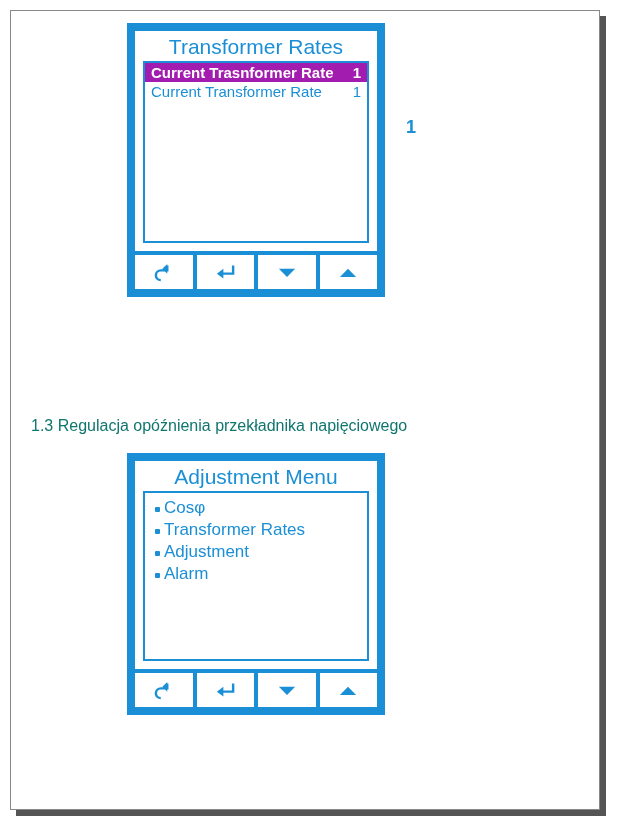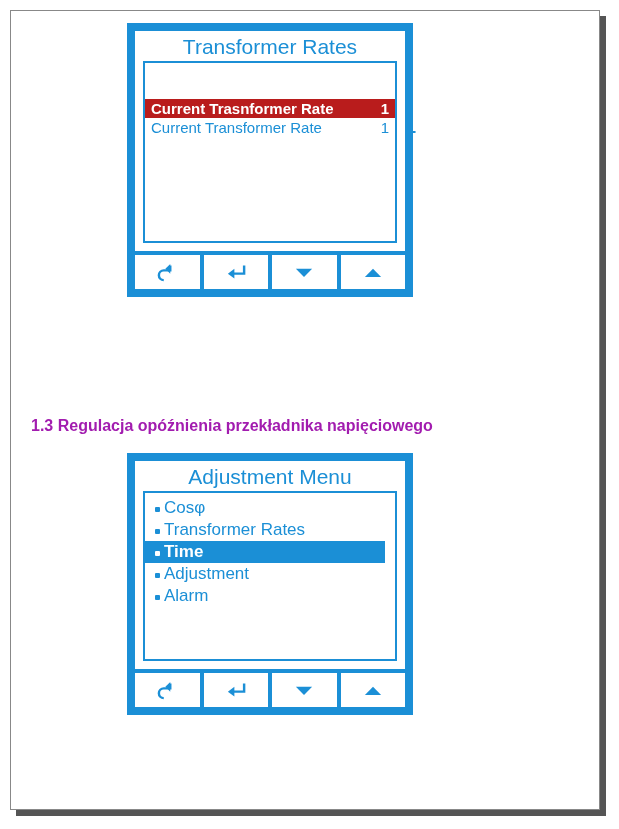--- a/index.html
+++ b/index.html
@@ -17,21 +17,21 @@
     left: 10px;
     top: 10px;
     width: 590px;
     height: 800px;
     border: 1px solid #888;
     box-shadow: 6px 6px 0 #555;
     background: #fff;
     padding: 12px 20px;
   }
   .device-screen {
-    width: 286px;
+    width: 258px;
     margin-left: 96px;
     border: 8px solid #1b8fd6;
     background: #fff;
     position: relative;
   }
   .screen-title {
     color: #1b8fd6;
     font-size: 21px;
     text-align: center;
     padding: 4px 0 2px 0;
@@ -43,24 +43,23 @@
     min-height: 182px;
     font-size: 15px;
   }
   .row {
     display: flex;
     justify-content: space-between;
     padding: 1px 6px;
     color: #1b8fd6;
   }
   .row.selected {
-    background: #b91c1c;
+    background: #a21caf;
     color: #fff;
     font-weight: bold;
-    margin-top: 36px;
   }
   .button-row {
     display: flex;
     border-top: 4px solid #1b8fd6;
   }
   .btn {
     flex: 1;
     height: 34px;
     display: flex;
     align-items: center;
@@ -72,25 +71,25 @@
   .btn svg { width: 26px; height: 20px; }
   .side-number {
     position: absolute;
     left: 395px;
     top: 106px;
     color: #1b8fd6;
     font-size: 18px;
     font-weight: bold;
   }
   .section-heading {
-    font-weight: bold;
+    font-weight: normal;
     font-size: 16px;
     margin-top: 120px;
     margin-bottom: 18px;
-    color: #a21caf;
+    color: #0f766e;
   }
   .menu-list {
     border: 2px solid #1b8fd6;
     margin: 0 8px 8px 8px;
     min-height: 170px;
     padding: 4px 0;
   }
   .menu-item {
     color: #1b8fd6;
     font-size: 17px;
@@ -157,21 +156,20 @@
     </div>
   </div>
 
   <div class="section-heading">1.3 Regulacja opóźnienia przekładnika napięciowego</div>
 
   <div class="device-screen">
     <div class="screen-title">Adjustment Menu</div>
     <div class="menu-list">
       <div class="menu-item"><span class="dot"></span><span>Cosφ</span></div>
       <div class="menu-item"><span class="dot"></span><span>Transformer Rates</span></div>
-      <div class="menu-item selected"><span class="dot"></span><span>Time</span></div>
       <div class="menu-item"><span class="dot"></span><span>Adjustment</span></div>
       <div class="menu-item"><span class="dot"></span><span>Alarm</span></div>
     </div>
     <div class="button-row">
       <div class="btn">
         <svg viewBox="0 0 32 24">
             <path d="M20 4 v6 h-8 a6 6 0 0 0 0 12" fill="none" stroke="#1b8fd6" stroke-width="3"></path>
             <path d="M20 2 l6 6 l-6 6 z" fill="#1b8fd6" transform="rotate(180 20 8)"></path>
           </svg>
       </div>

